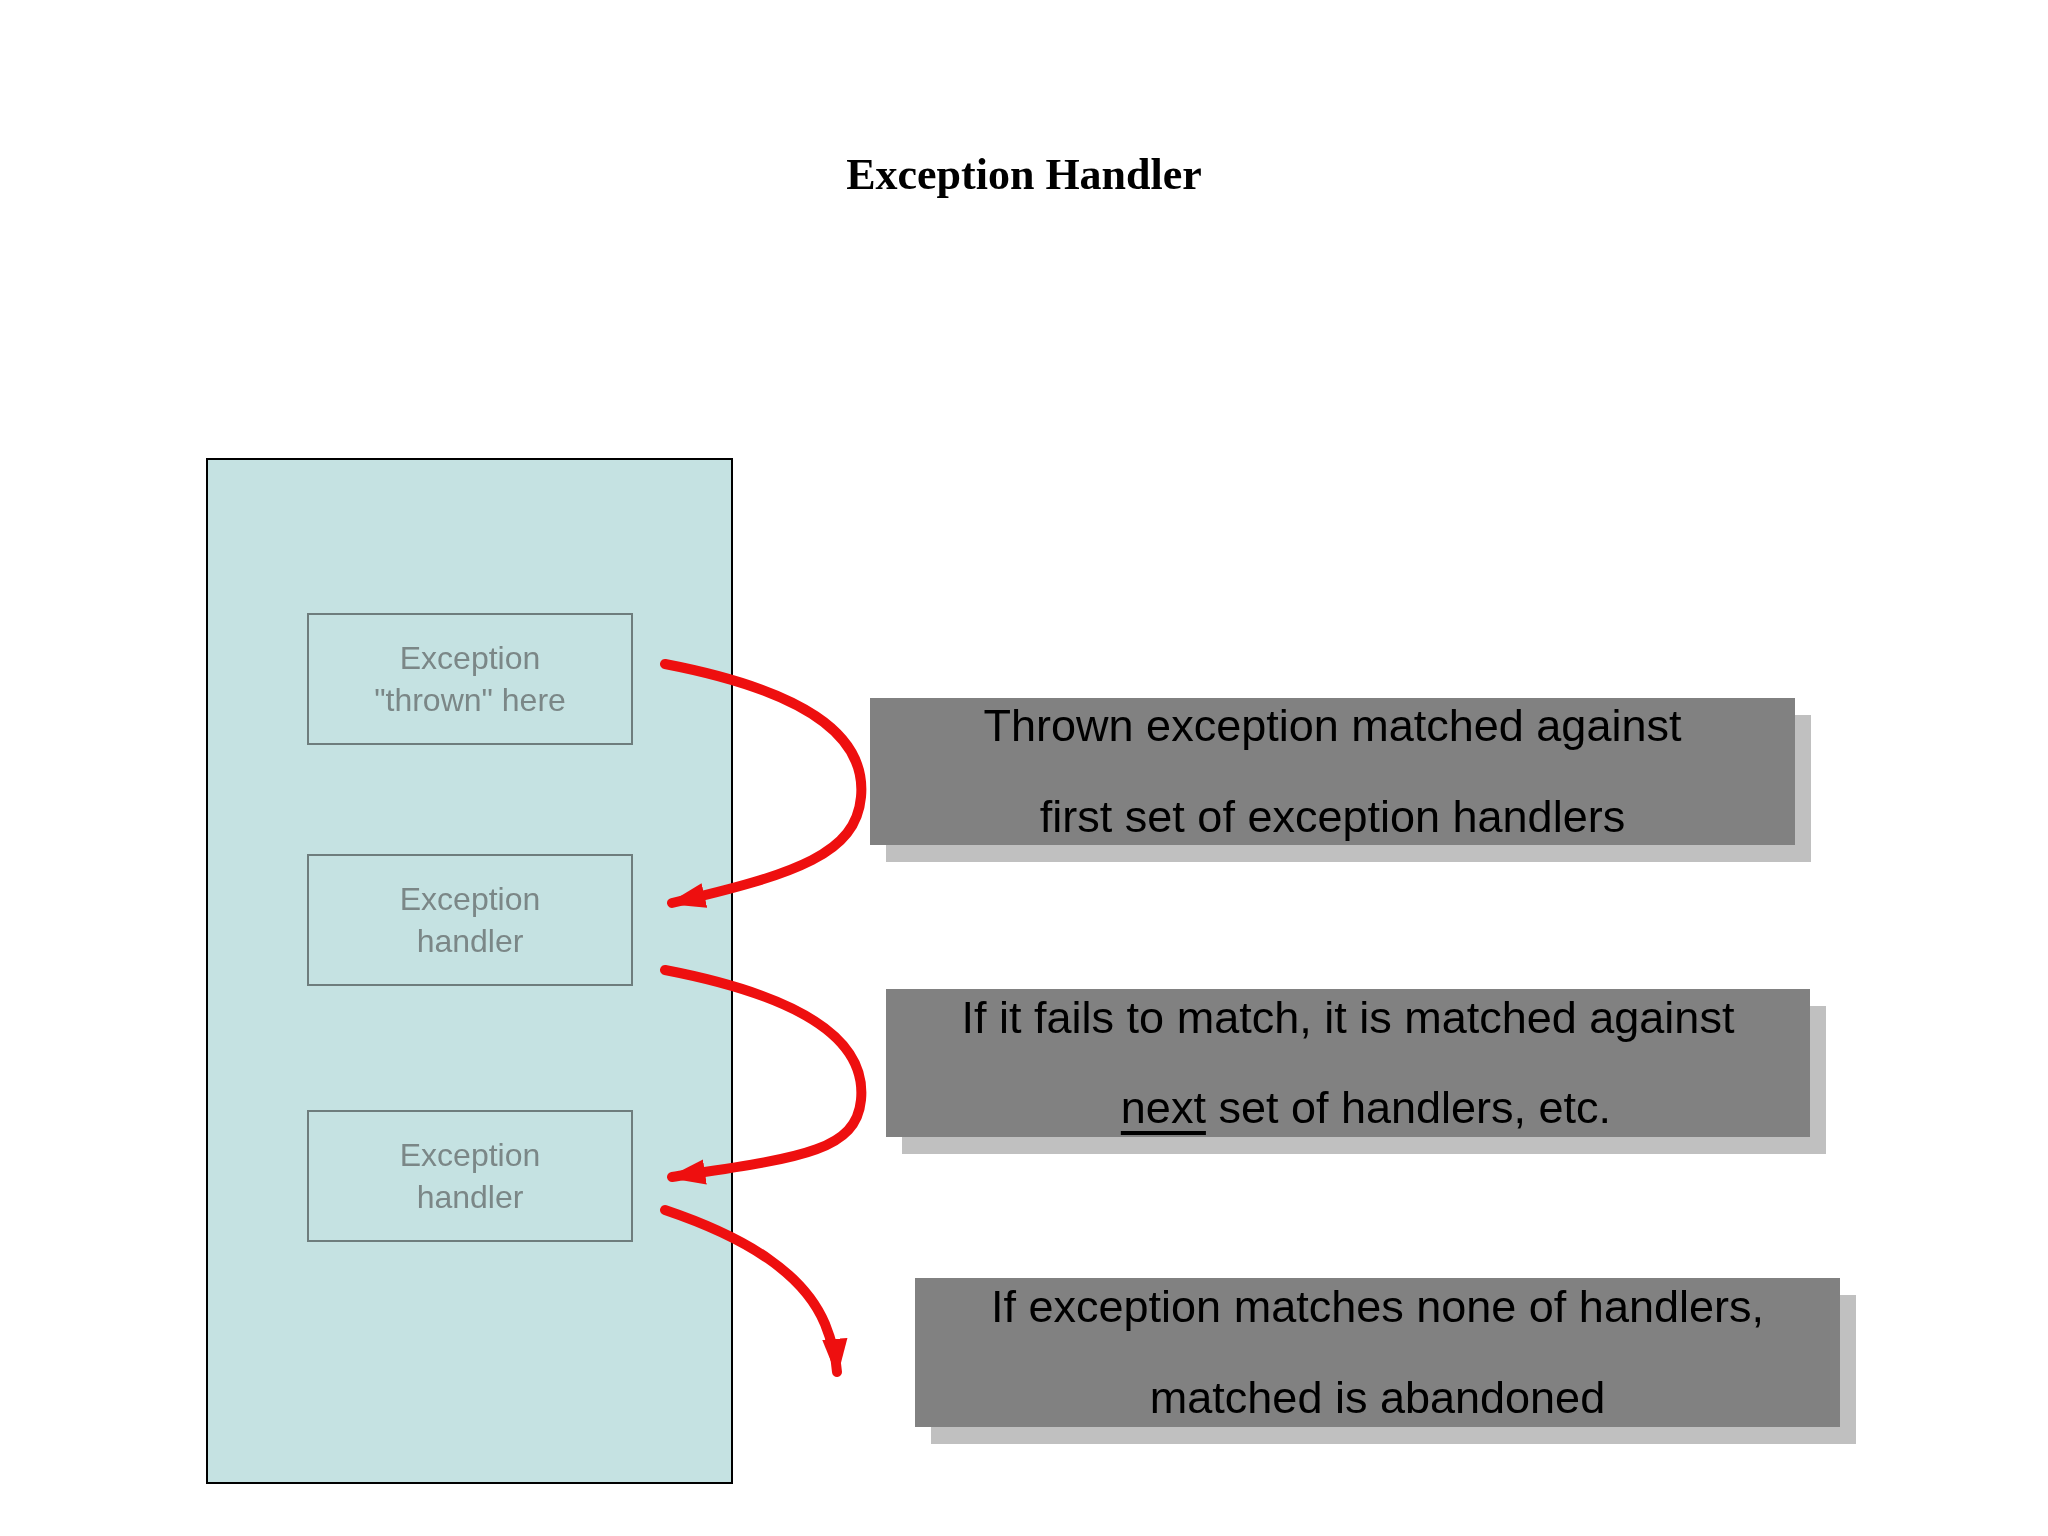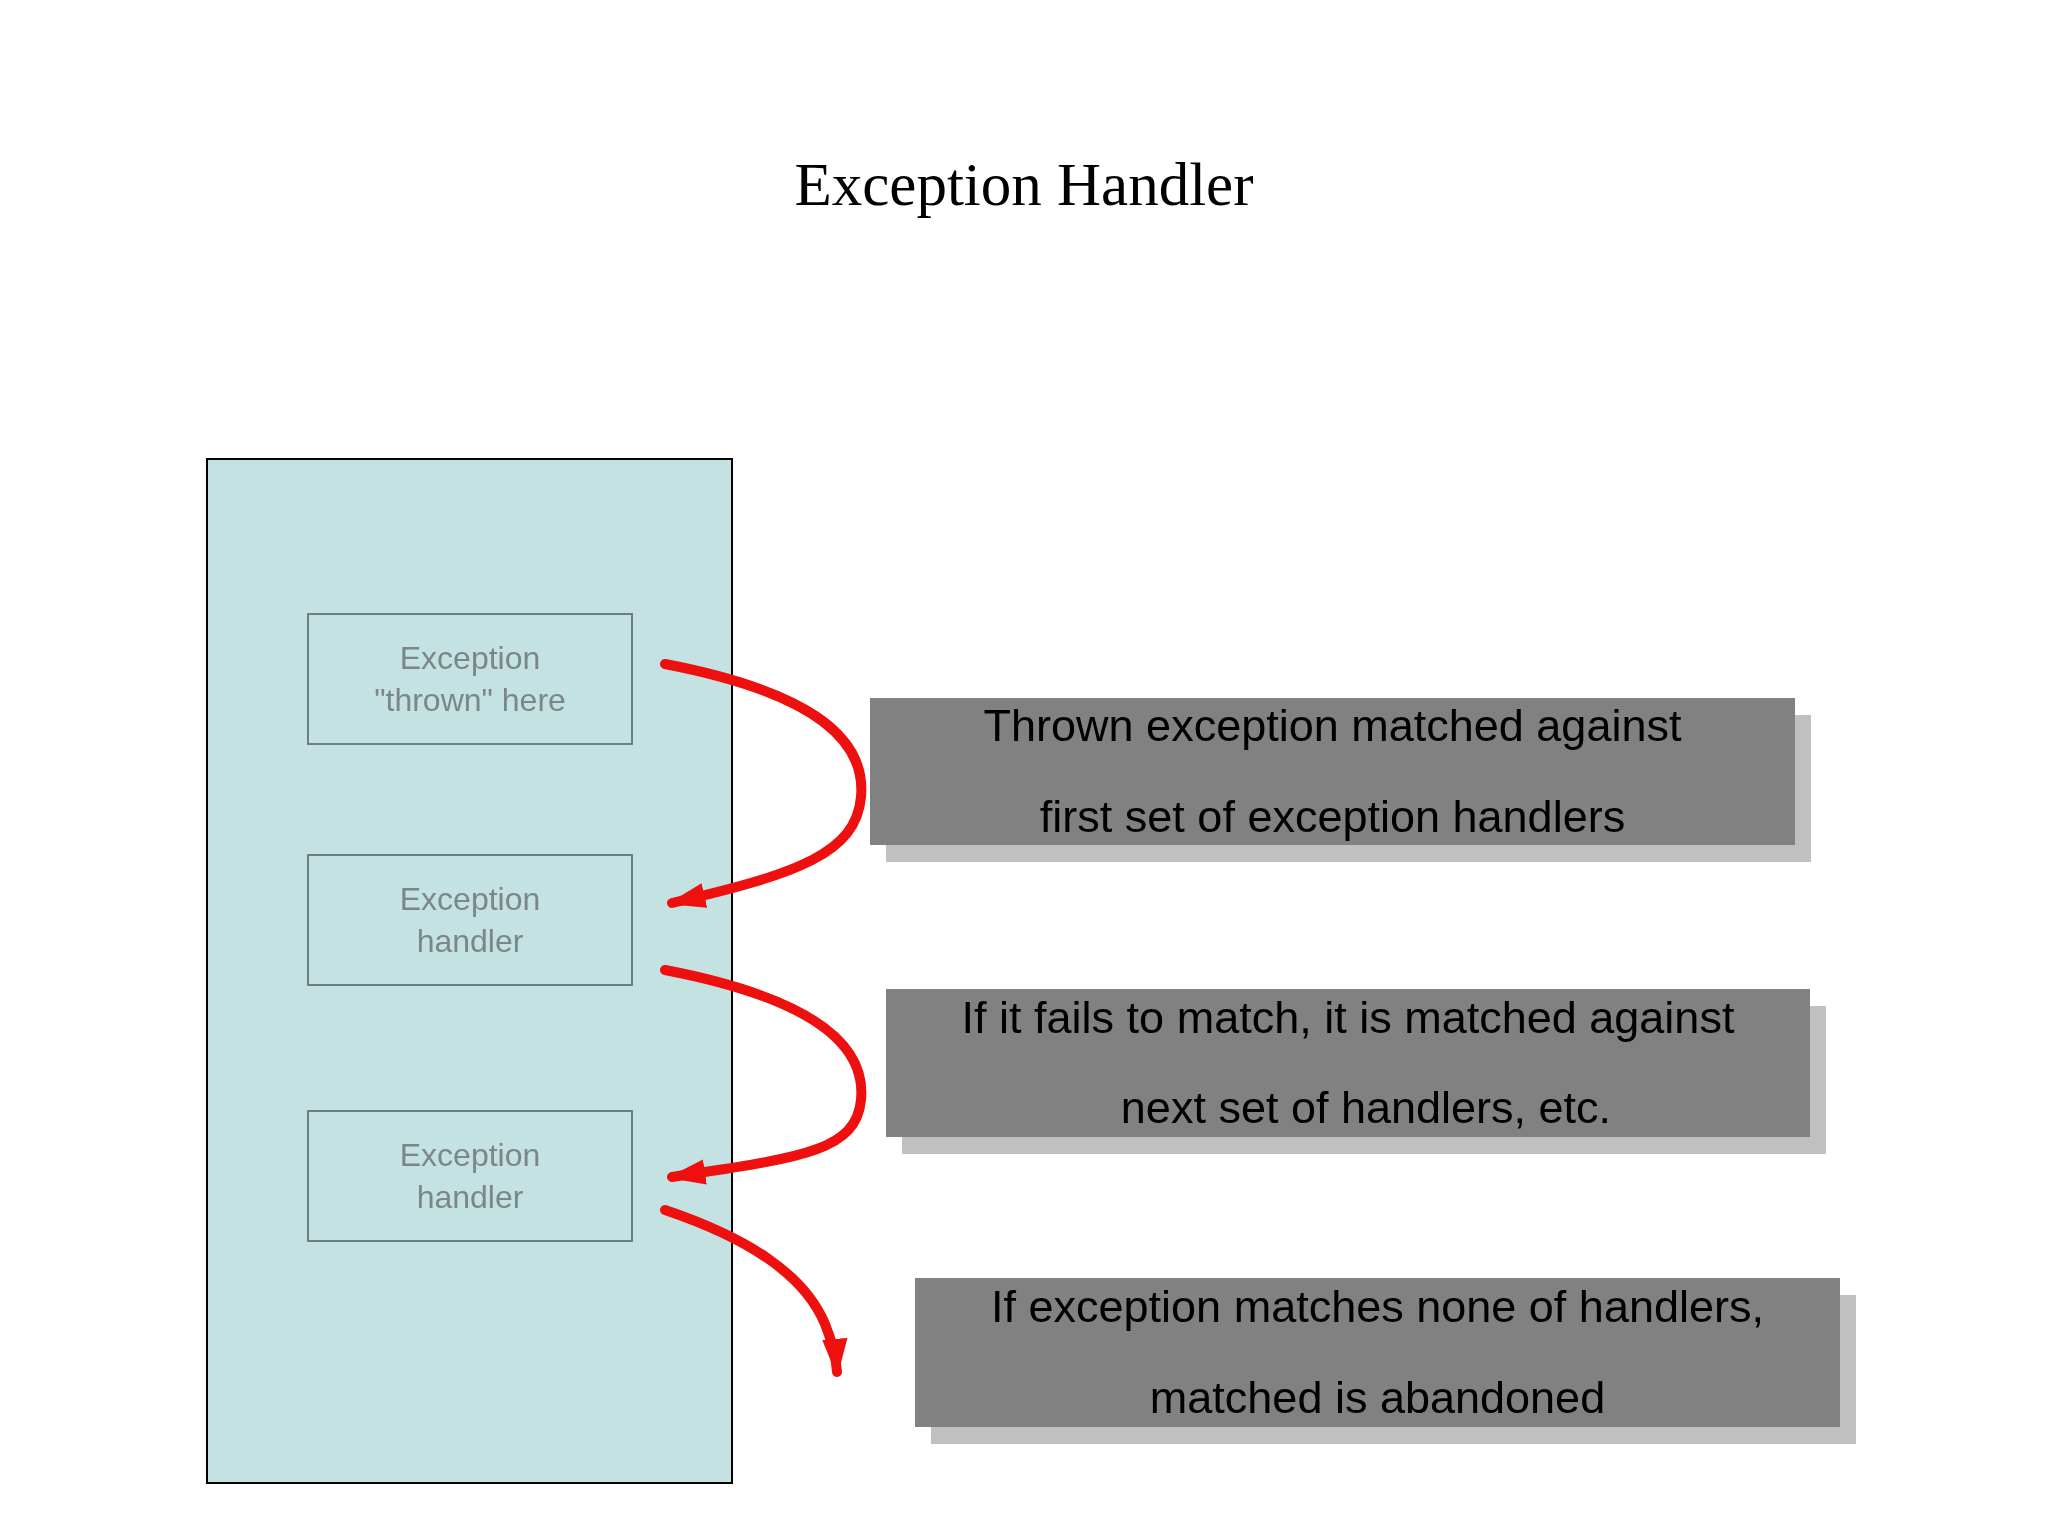--- a/index.html
+++ b/index.html
@@ -18,22 +18,22 @@
     width:2048px;height:1536px;
     background:#ffffff;
     overflow:hidden;
     font-family:"Liberation Sans",sans-serif;
   }
   .title{
     position:absolute;
     top:150px;left:0;width:100%;
     text-align:center;
     font-family:"Liberation Serif",serif;
-    font-weight:normal;
-    font-size:61px;
+    font-weight:bold;
+    font-size:44px;
     line-height:1.15;
     color:#000000;
   }
   .stack{
     position:absolute;
     left:206px;top:458px;
     width:527px;height:1026px;
     box-sizing:border-box;
     background:var(--stack-fill);
     border:2px solid var(--stack-border);
@@ -61,20 +61,21 @@
     font-size:45px;line-height:1.3;
     display:flex;flex-direction:column;
     align-items:center;justify-content:center;
     text-align:center;
     gap:32px;
   }
   .callout.c1{left:870px;top:698px;width:925px;height:147px;}
   .callout.c2{left:886px;top:989px;width:924px;height:148px;}
   .callout.c3{left:915px;top:1278px;width:925px;height:149px;}
   .u{
+    text-decoration:underline;
     text-decoration-thickness:4px;
     text-underline-offset:8px;
     margin-left:36px;
   }
   .arrow-layer{
     position:absolute;inset:0;
     width:2048px;height:1536px;
     pointer-events:none;
   }
   .arrow{

